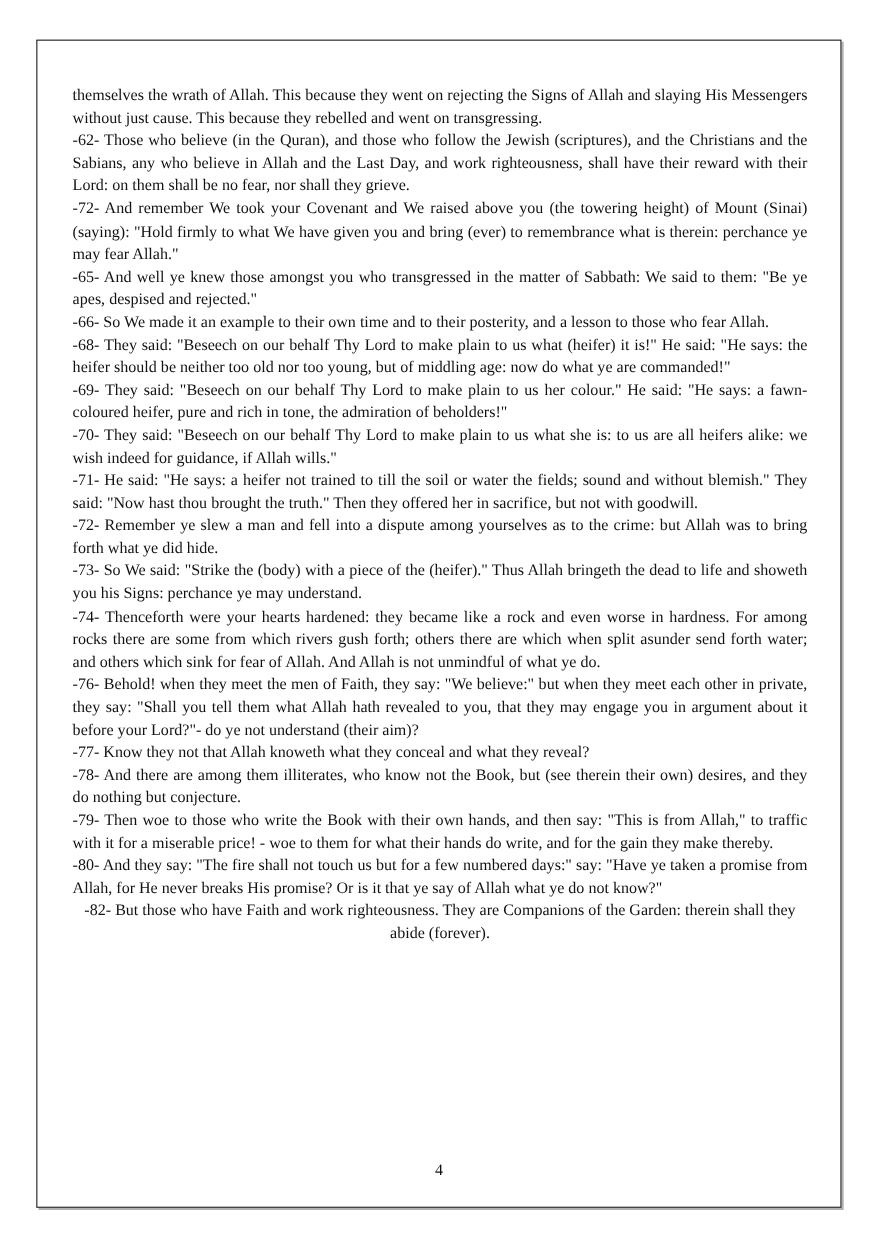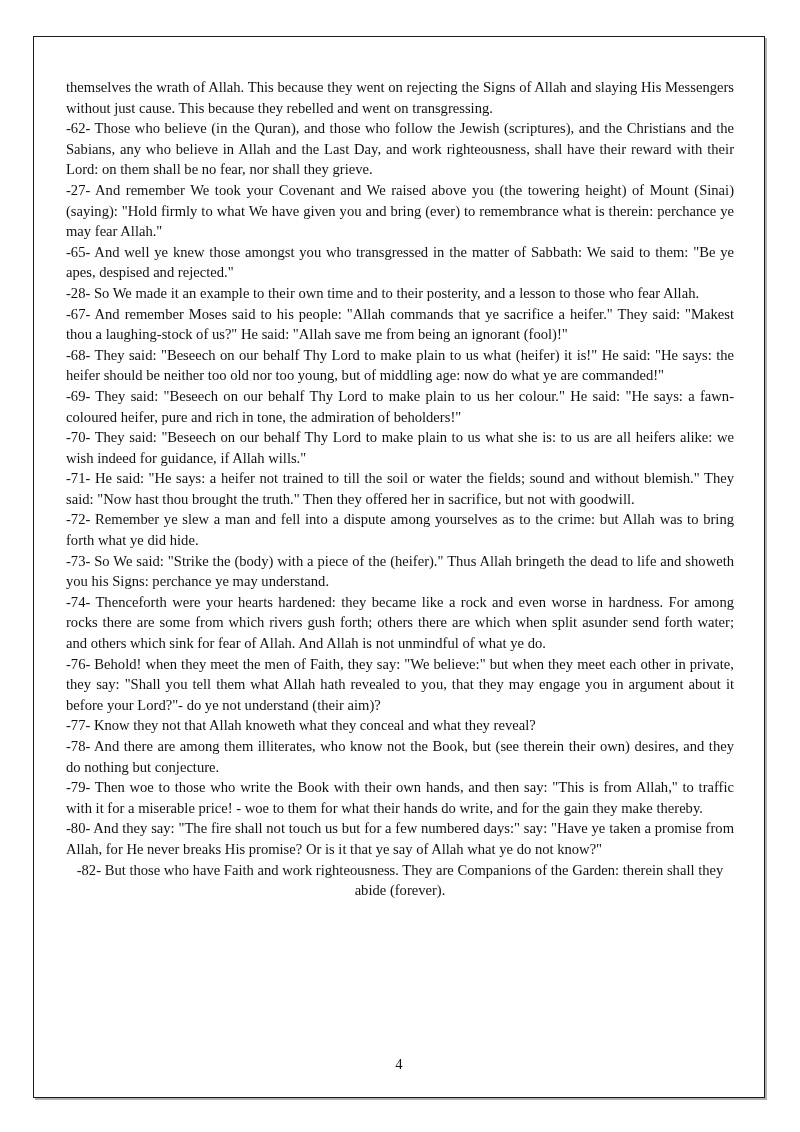--- a/index.html
+++ b/index.html
@@ -57,24 +57,23 @@
     color: #111111;
   }
 </style>
 </head>
 <body>
 
 <div class="page-sheet">
   <div class="content-area">
     <p class="verse-block">themselves the wrath of Allah. This because they went on rejecting the Signs of Allah and slaying His Messengers without just cause. This because they rebelled and went on transgressing.</p>
     <p class="verse-block">-62- Those who believe (in the Quran), and those who follow the Jewish (scriptures), and the Christians and the Sabians, any who believe in Allah and the Last Day, and work righteousness, shall have their reward with their Lord: on them shall be no fear, nor shall they grieve.</p>
-    <p class="verse-block">-27- And remember We took your Covenant and We raised above you (the towering height) of Mount (Sinai) (saying): "Hold firmly to what We have given you and bring (ever) to remembrance what is therein: perchance ye may fear Allah."</p>
+    <p class="verse-block">-72- And remember We took your Covenant and We raised above you (the towering height) of Mount (Sinai) (saying): "Hold firmly to what We have given you and bring (ever) to remembrance what is therein: perchance ye may fear Allah."</p>
     <p class="verse-block">-65- And well ye knew those amongst you who transgressed in the matter of Sabbath: We said to them: "Be ye apes, despised and rejected."</p>
-    <p class="verse-block">-28- So We made it an example to their own time and to their posterity, and a lesson to those who fear Allah.</p>
-    <p class="verse-block">-67- And remember Moses said to his people: "Allah commands that ye sacrifice a heifer." They said: "Makest thou a laughing-stock of us?" He said: "Allah save me from being an ignorant (fool)!"</p>
+    <p class="verse-block">-66- So We made it an example to their own time and to their posterity, and a lesson to those who fear Allah.</p>
     <p class="verse-block">-68- They said: "Beseech on our behalf Thy Lord to make plain to us what (heifer) it is!" He said: "He says: the heifer should be neither too old nor too young, but of middling age: now do what ye are commanded!"</p>
     <p class="verse-block">-69- They said: "Beseech on our behalf Thy Lord to make plain to us her colour." He said: "He says: a fawn-coloured heifer, pure and rich in tone, the admiration of beholders!"</p>
     <p class="verse-block">-70- They said: "Beseech on our behalf Thy Lord to make plain to us what she is: to us are all heifers alike: we wish indeed for guidance, if Allah wills."</p>
     <p class="verse-block">-71- He said: "He says: a heifer not trained to till the soil or water the fields; sound and without blemish." They said: "Now hast thou brought the truth." Then they offered her in sacrifice, but not with goodwill.</p>
     <p class="verse-block">-72- Remember ye slew a man and fell into a dispute among yourselves as to the crime: but Allah was to bring forth what ye did hide.</p>
     <p class="verse-block">-73- So We said: "Strike the (body) with a piece of the (heifer)." Thus Allah bringeth the dead to life and showeth you his Signs: perchance ye may understand.</p>
     <p class="verse-block">-74- Thenceforth were your hearts hardened: they became like a rock and even worse in hardness. For among rocks there are some from which rivers gush forth; others there are which when split asunder send forth water; and others which sink for fear of Allah. And Allah is not unmindful of what ye do.</p>
     <p class="verse-block">-76- Behold! when they meet the men of Faith, they say: "We believe:" but when they meet each other in private, they say: "Shall you tell them what Allah hath revealed to you, that they may engage you in argument about it before your Lord?"- do ye not understand (their aim)?</p>
     <p class="verse-block">-77- Know they not that Allah knoweth what they conceal and what they reveal?</p>
     <p class="verse-block">-78- And there are among them illiterates, who know not the Book, but (see therein their own) desires, and they do nothing but conjecture.</p>

